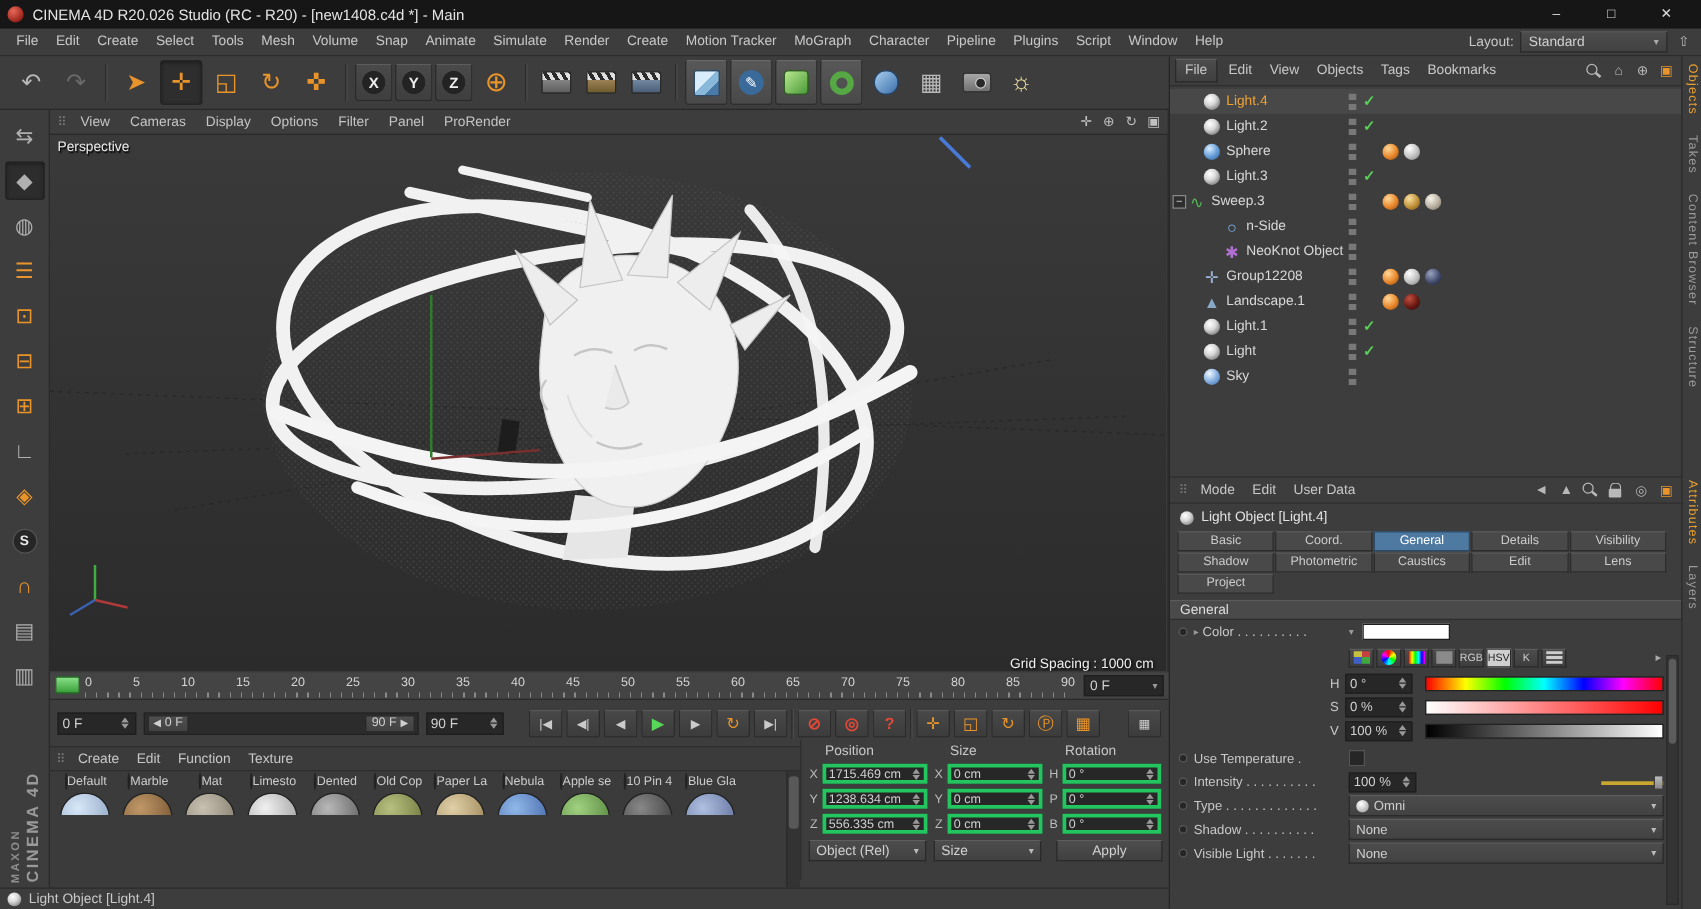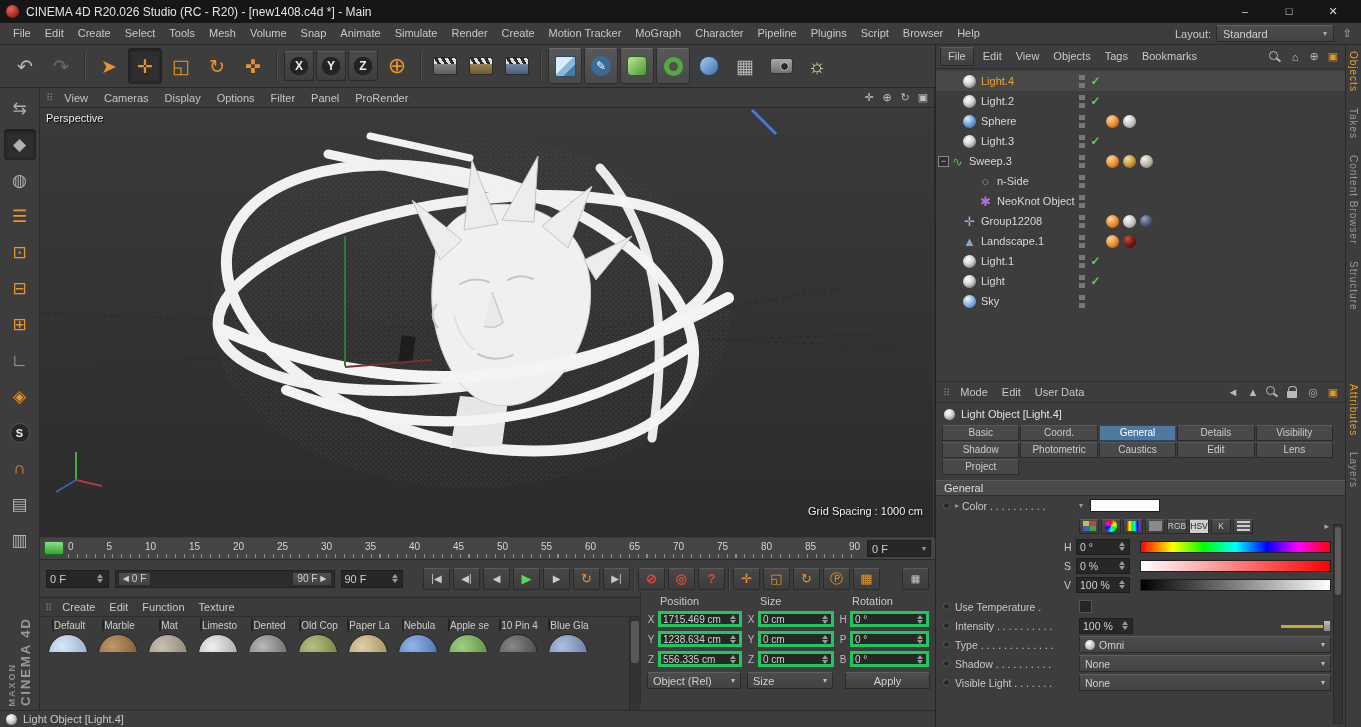--- a/index.html
+++ b/index.html
@@ -56,21 +56,21 @@
 .brand-c4d{font-size:13px;font-weight:700;color:#9a9a9a}
 
 #viewport{position:absolute;left:40px;top:88px;width:895px;height:450px;border-right:1px solid #262626}
 #vp-menu{height:20px;background:#3d3d3d;border-bottom:1px solid #2a2a2a;display:flex;align-items:center;padding:0 3px}
 .grip{color:#7a7a7a;font-size:10px;padding:0 3px}
 .vp-menu-item{padding:0 8px;color:#c4c4c4}
 #vp-corner{margin-left:auto;display:flex;gap:2px}
 #vp-corner .mini{color:#c0c0c0}
 #vp-canvas{position:relative;width:893px;height:429px;background:#303030;overflow:hidden}
 #persp-label{position:absolute;left:6px;top:4px;color:#ececec;text-shadow:1px 1px 1px #000;z-index:3}
-#grid-label{position:absolute;right:10px;bottom:20px;color:#f0f0f0;text-shadow:1px 1px 2px #000;z-index:3}
+#grid-label{position:absolute;right:10px;bottom:0;color:#f0f0f0;text-shadow:1px 1px 2px #000;z-index:3}
 
 #ruler{position:absolute;left:40px;top:538px;width:895px;height:22px;background:#444;border-bottom:1px solid #2a2a2a}
 #ruler .ticks{position:absolute;left:28px;top:3px;width:792px;display:flex;justify-content:space-between;color:#d4d4d4;font-size:10px}
 #ruler .tickmarks{position:absolute;left:28px;bottom:1px;width:792px;height:4px;background:repeating-linear-gradient(to right,#8a8a8a 0 1px,transparent 1px 8.9px)}
 #marker{position:absolute;left:4px;top:3px;width:20px;height:14px;background:linear-gradient(#8ae088,#38a038);border:1px solid #1e6e1e;border-radius:2px}
 .rfield{position:absolute;right:4px;top:2px;width:64px;height:17px;background:#272727;border:1px solid #1e1e1e;display:flex;align-items:center;padding:0 4px;color:#d0d0d0}
 .rfield .dda{margin-left:auto;font-size:8px;color:#999}
 
 #transport{position:absolute;left:40px;top:560px;width:895px;height:38px;background:#3d3d3d;border-bottom:1px solid #292929;display:flex;align-items:center;padding:0 6px;gap:6px}
 .tfield{width:64px;height:18px;background:#272727;border:1px solid #1e1e1e;display:flex;align-items:center;padding:0 3px;color:#d0d0d0}
@@ -207,21 +207,21 @@
     <span class="menu-item">Animate</span>
     <span class="menu-item">Simulate</span>
     <span class="menu-item">Render</span>
     <span class="menu-item">Create</span>
     <span class="menu-item">Motion Tracker</span>
     <span class="menu-item">MoGraph</span>
     <span class="menu-item">Character</span>
     <span class="menu-item">Pipeline</span>
     <span class="menu-item">Plugins</span>
     <span class="menu-item">Script</span>
-    <span class="menu-item">Browser</span>
+    <span class="menu-item">Window</span>
     <span class="menu-item">Help</span>
   </div>
 <div id="layoutbox" style="position:absolute;right:6px;top:25px;z-index:5">
   <span>Layout:</span>
   <span class="layout-dd">
     <span>Standard</span>
     <span class="dda">▾</span>
   </span>
   <span class="mini">⇧</span>
 </div>

